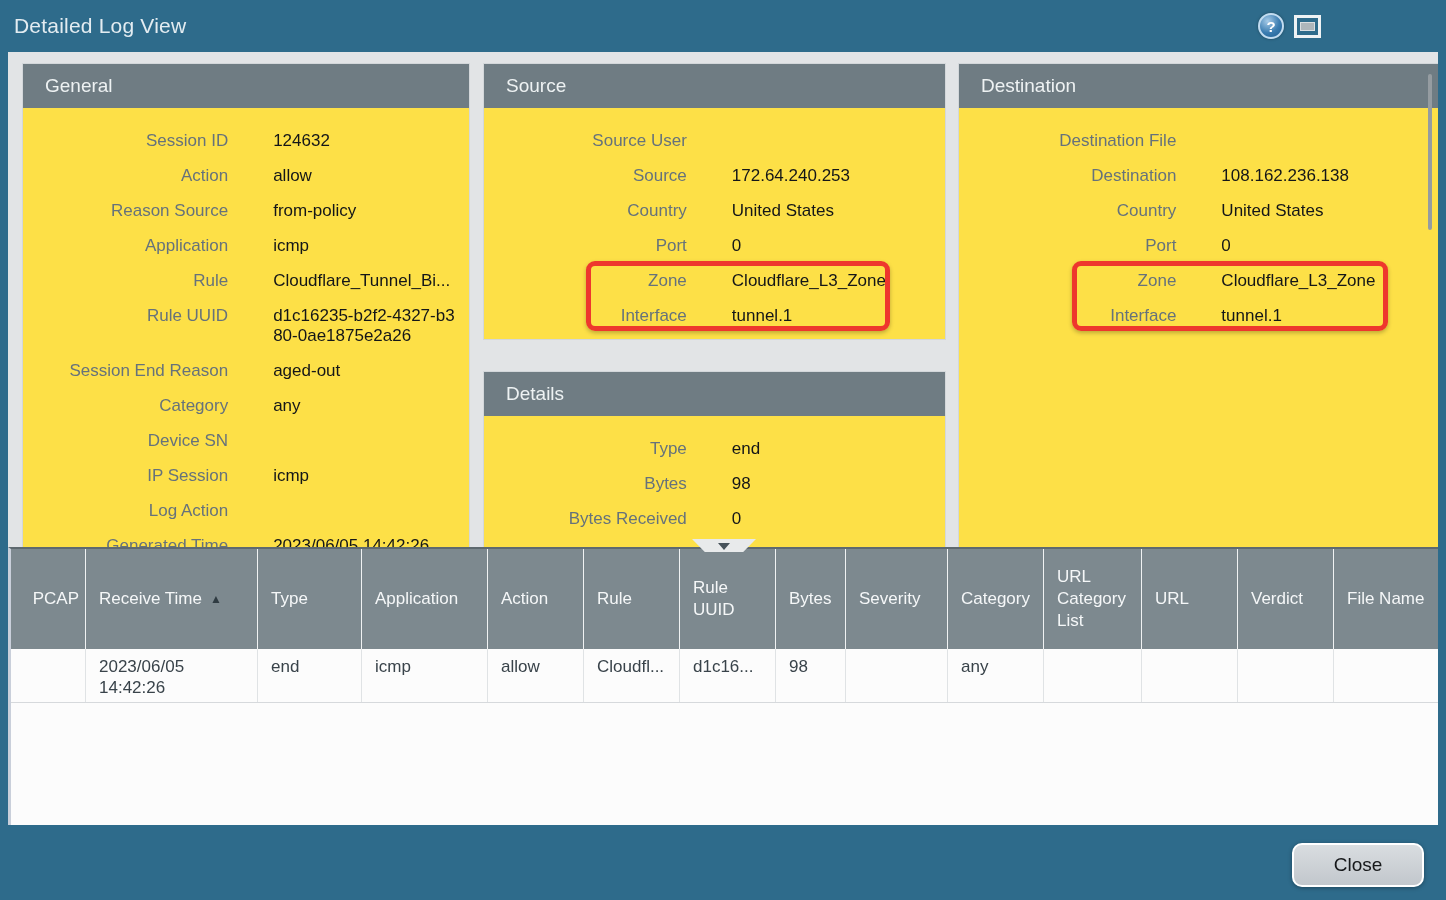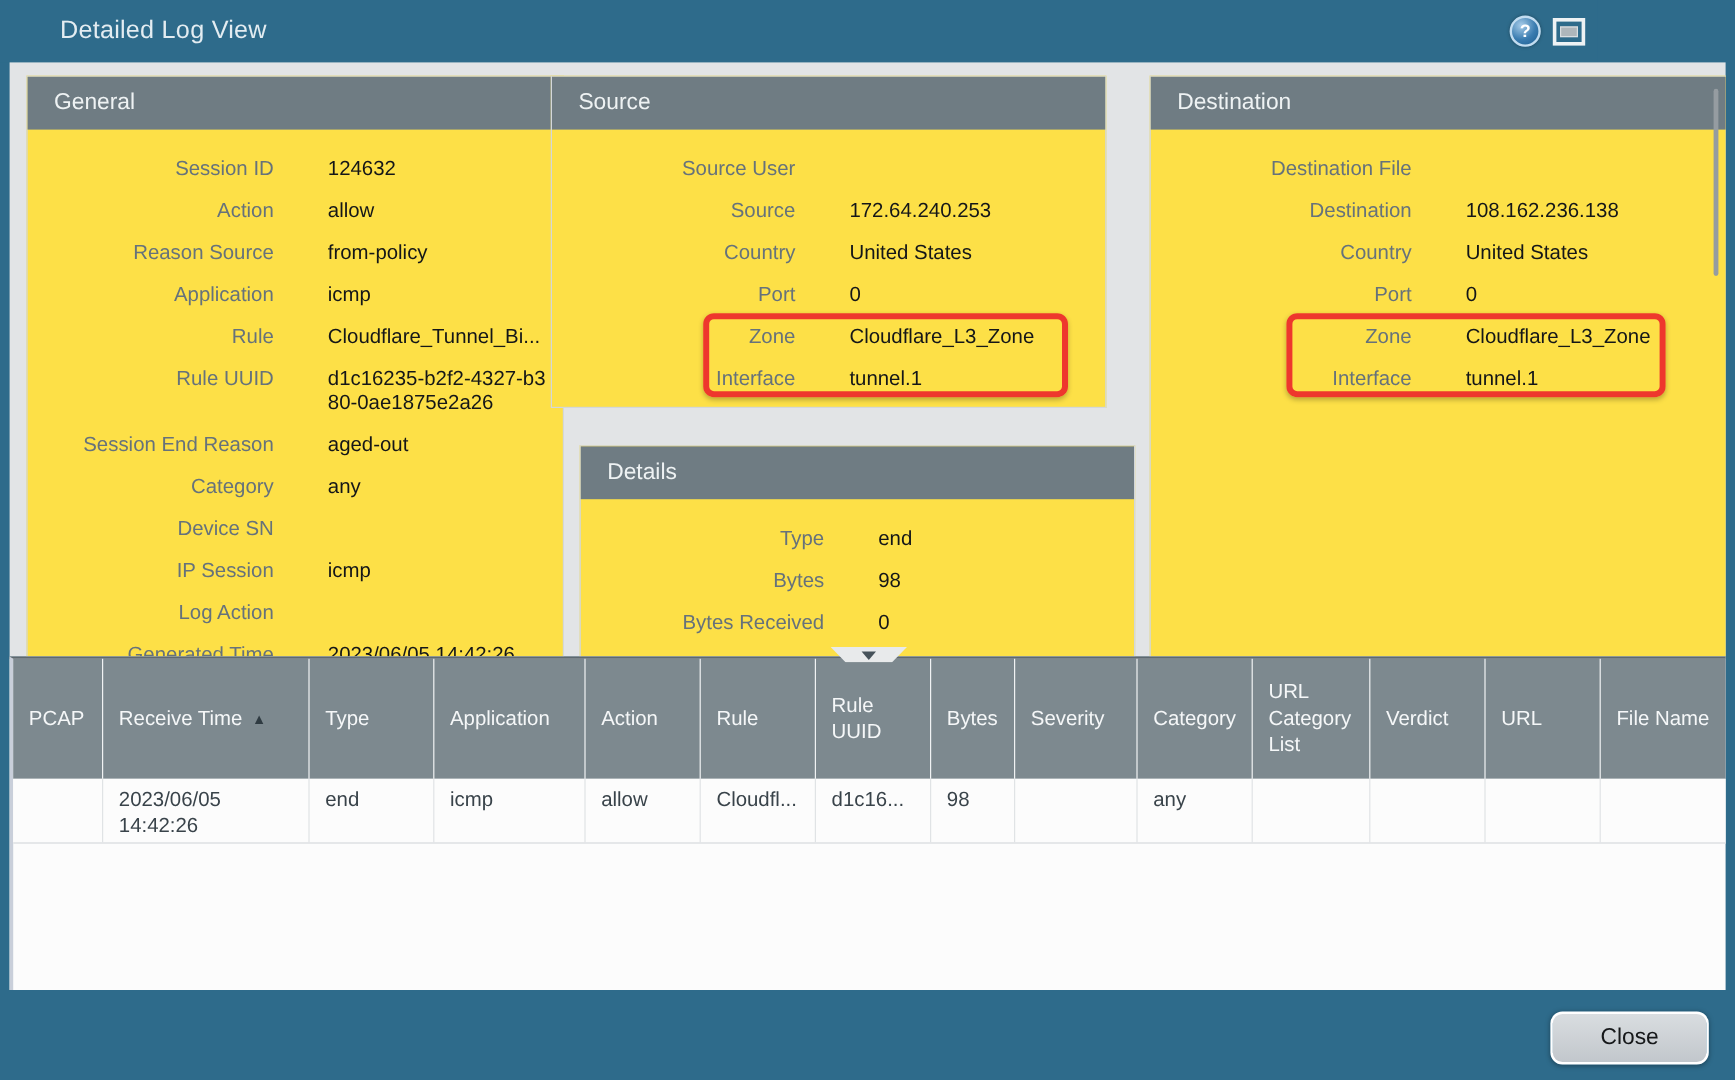--- a/index.html
+++ b/index.html
@@ -6,21 +6,21 @@
   html,body { width:1446px; height:900px; overflow:hidden; }
   body {
     background:#2e6b8b;
     font-family:"Liberation Sans","DejaVu Sans",sans-serif;
     position:relative;
   }
 
   
   .titlebar {
     position:absolute; left:0; top:0; width:1331px; height:52px;
-    background:#2e6b8b; display:flex; align-items:center;padding-left:36px;
+    background:#2e6b8b; display:flex; align-items:center;
   }
   .titlebar .title {
     margin-left:14px; font-size:21px; color:#e3ecf1; letter-spacing:0.2px;
   }
   .titlebar-icons { position:absolute; right:10px; top:0; height:52px; display:flex; align-items:center; gap:10px; }
   .help-icon {
     width:26px; height:26px; border-radius:50%;
     background:radial-gradient(circle at 35% 28%, #a6cbe8, #3a7cb0 55%, #1c5d90);
     border:2px solid #c2dcf0;
     color:#fff; font-size:15px; font-weight:bold;
@@ -45,21 +45,21 @@
     font-size:19px; line-height:44px; padding-left:22px;
   }
   .panel-body { padding-top:16px; }
   .info-row { display:flex; padding:7px 0 8px 0; line-height:20px; font-size:17px;gap:28px; }
   .lbl { text-align:right; color:#66727b; flex:0 0 46%; }
   .panel-src .lbl, .panel-det .lbl, .panel-dst .lbl { flex:0 0 44%; }
   .val { margin-left:17px; color:#141618; white-space:nowrap; flex:1; padding-right:8px; }
   .val.wrap { white-space:normal; word-break:break-all; }
 
   .panel-gen { left:14px;  top:11px;  width:448px; height:560px; }
-  .panel-src { left:451px; top:11px;  width:463px; height:277px; }
+  .panel-src { left:475px; top:11px;  width:463px; height:277px; }
   .panel-det { left:475px; top:319px; width:463px; height:230px; }
   .panel-dst { left:950px; top:11px;  width:496px; height:560px; }
 
   .vscroll-thumb {
     position:absolute; left:1420px; top:22px; width:4px; height:156px;
     background:#959ca1; border-radius:2px; cursor:pointer;
   }
 
   
   .red-box {
@@ -90,21 +90,21 @@
   .th {
     border-right:1px solid #f0f2f3; color:#f5f7f8; font-size:17px; line-height:22px;
     display:flex; align-items:center; padding-left:13px; padding-right:6px; cursor:pointer;
   }
   .th .sort { font-size:12px; color:#2f3b42; margin-left:8px; }
   .trow { display:flex; height:54px; background:#fcfcfc; border-bottom:1px solid #d6d9dc; cursor:pointer; }
   .td {
     border-right:1px solid #e0e3e5; color:#39434a; font-size:17px; line-height:21px;
     padding:7px 10px 0 13px; overflow:hidden;
   }
-  .c0{width:75px;} .c1{width:172px;} .c2{width:104px;} .c3{width:126px;}
+  .c0{width:75px;justify-content:flex-end;} .c1{width:172px;} .c2{width:104px;} .c3{width:126px;}
   .c4{width:96px;} .c5{width:96px;}  .c6{width:96px;}  .c7{width:70px;}
   .c8{width:102px;} .c9{width:96px;} .c10{width:98px;} .c11{width:96px;}
   .c12{width:96px;} .c13{width:104px; border-right:none;}
 
   
   .close-btn {
     position:absolute; left:1292px; top:843px; width:132px; height:44px;
     background:linear-gradient(#d9dde0,#c2c7cc);
     border:2px solid #fff; border-radius:10px;
     font-size:19px; color:#16181a;
@@ -299,25 +299,25 @@
       </div>
     <div class="th c8">
         <span>Severity</span>
       </div>
     <div class="th c9">
         <span>Category</span>
       </div>
     <div class="th c10">
         <span>URL Category List</span>
       </div>
+    <div class="th c12">
+        <span>URL</span>
+      </div>
     <div class="th c11">
         <span>Verdict</span>
-      </div>
-    <div class="th c12">
-        <span>URL</span>
       </div>
     <div class="th c13">
         <span>File Name</span>
       </div>
   </div>
   <div class="trow">
     <div class="td c0"></div>
     <div class="td c1">2023/06/05 14:42:26</div>
     <div class="td c2">end</div>
     <div class="td c3">icmp</div>

